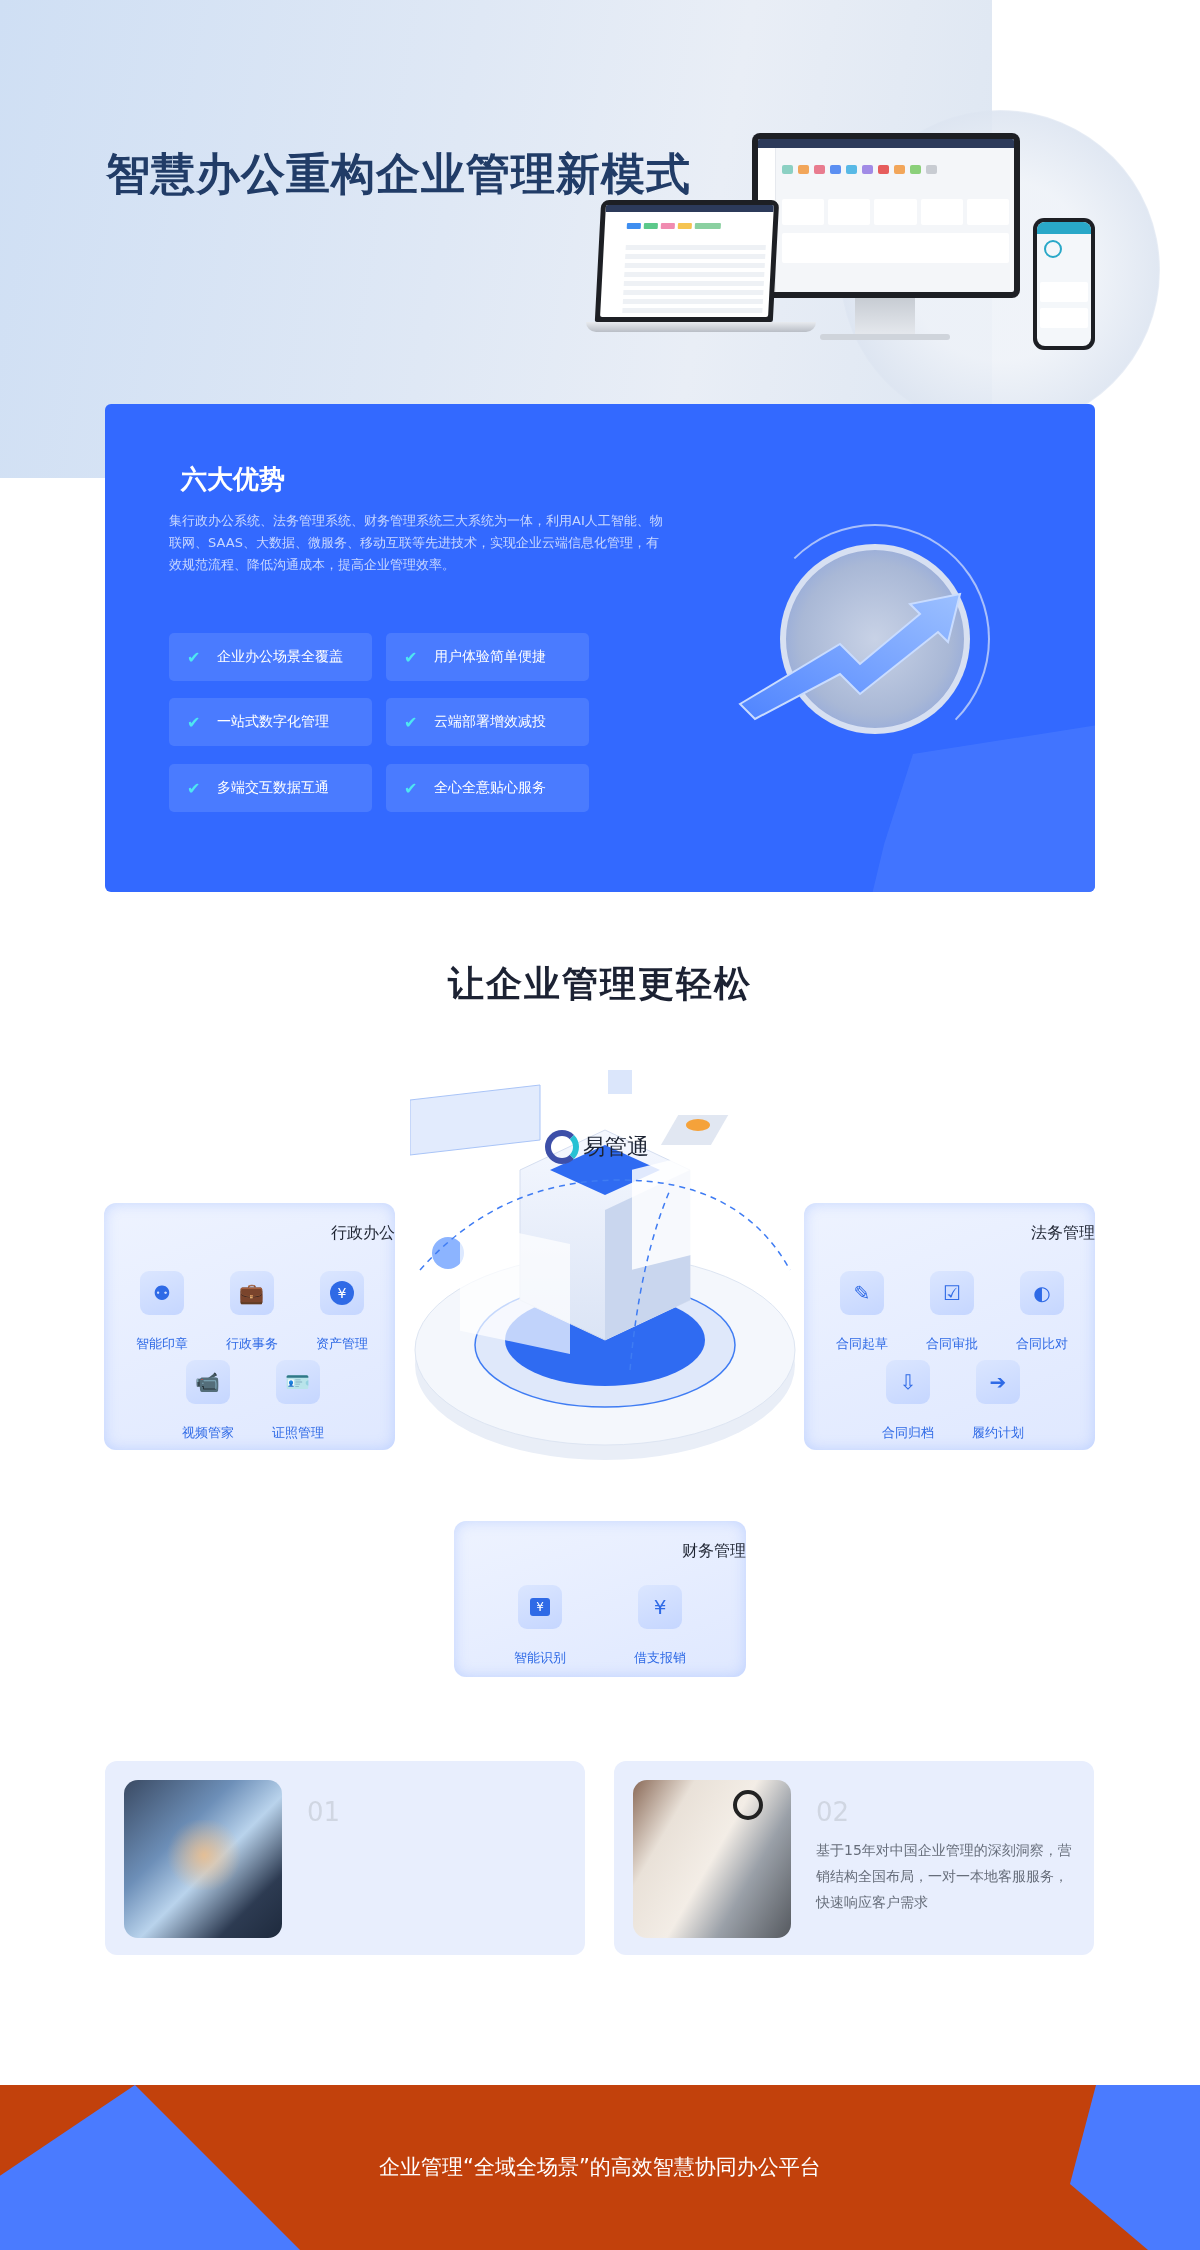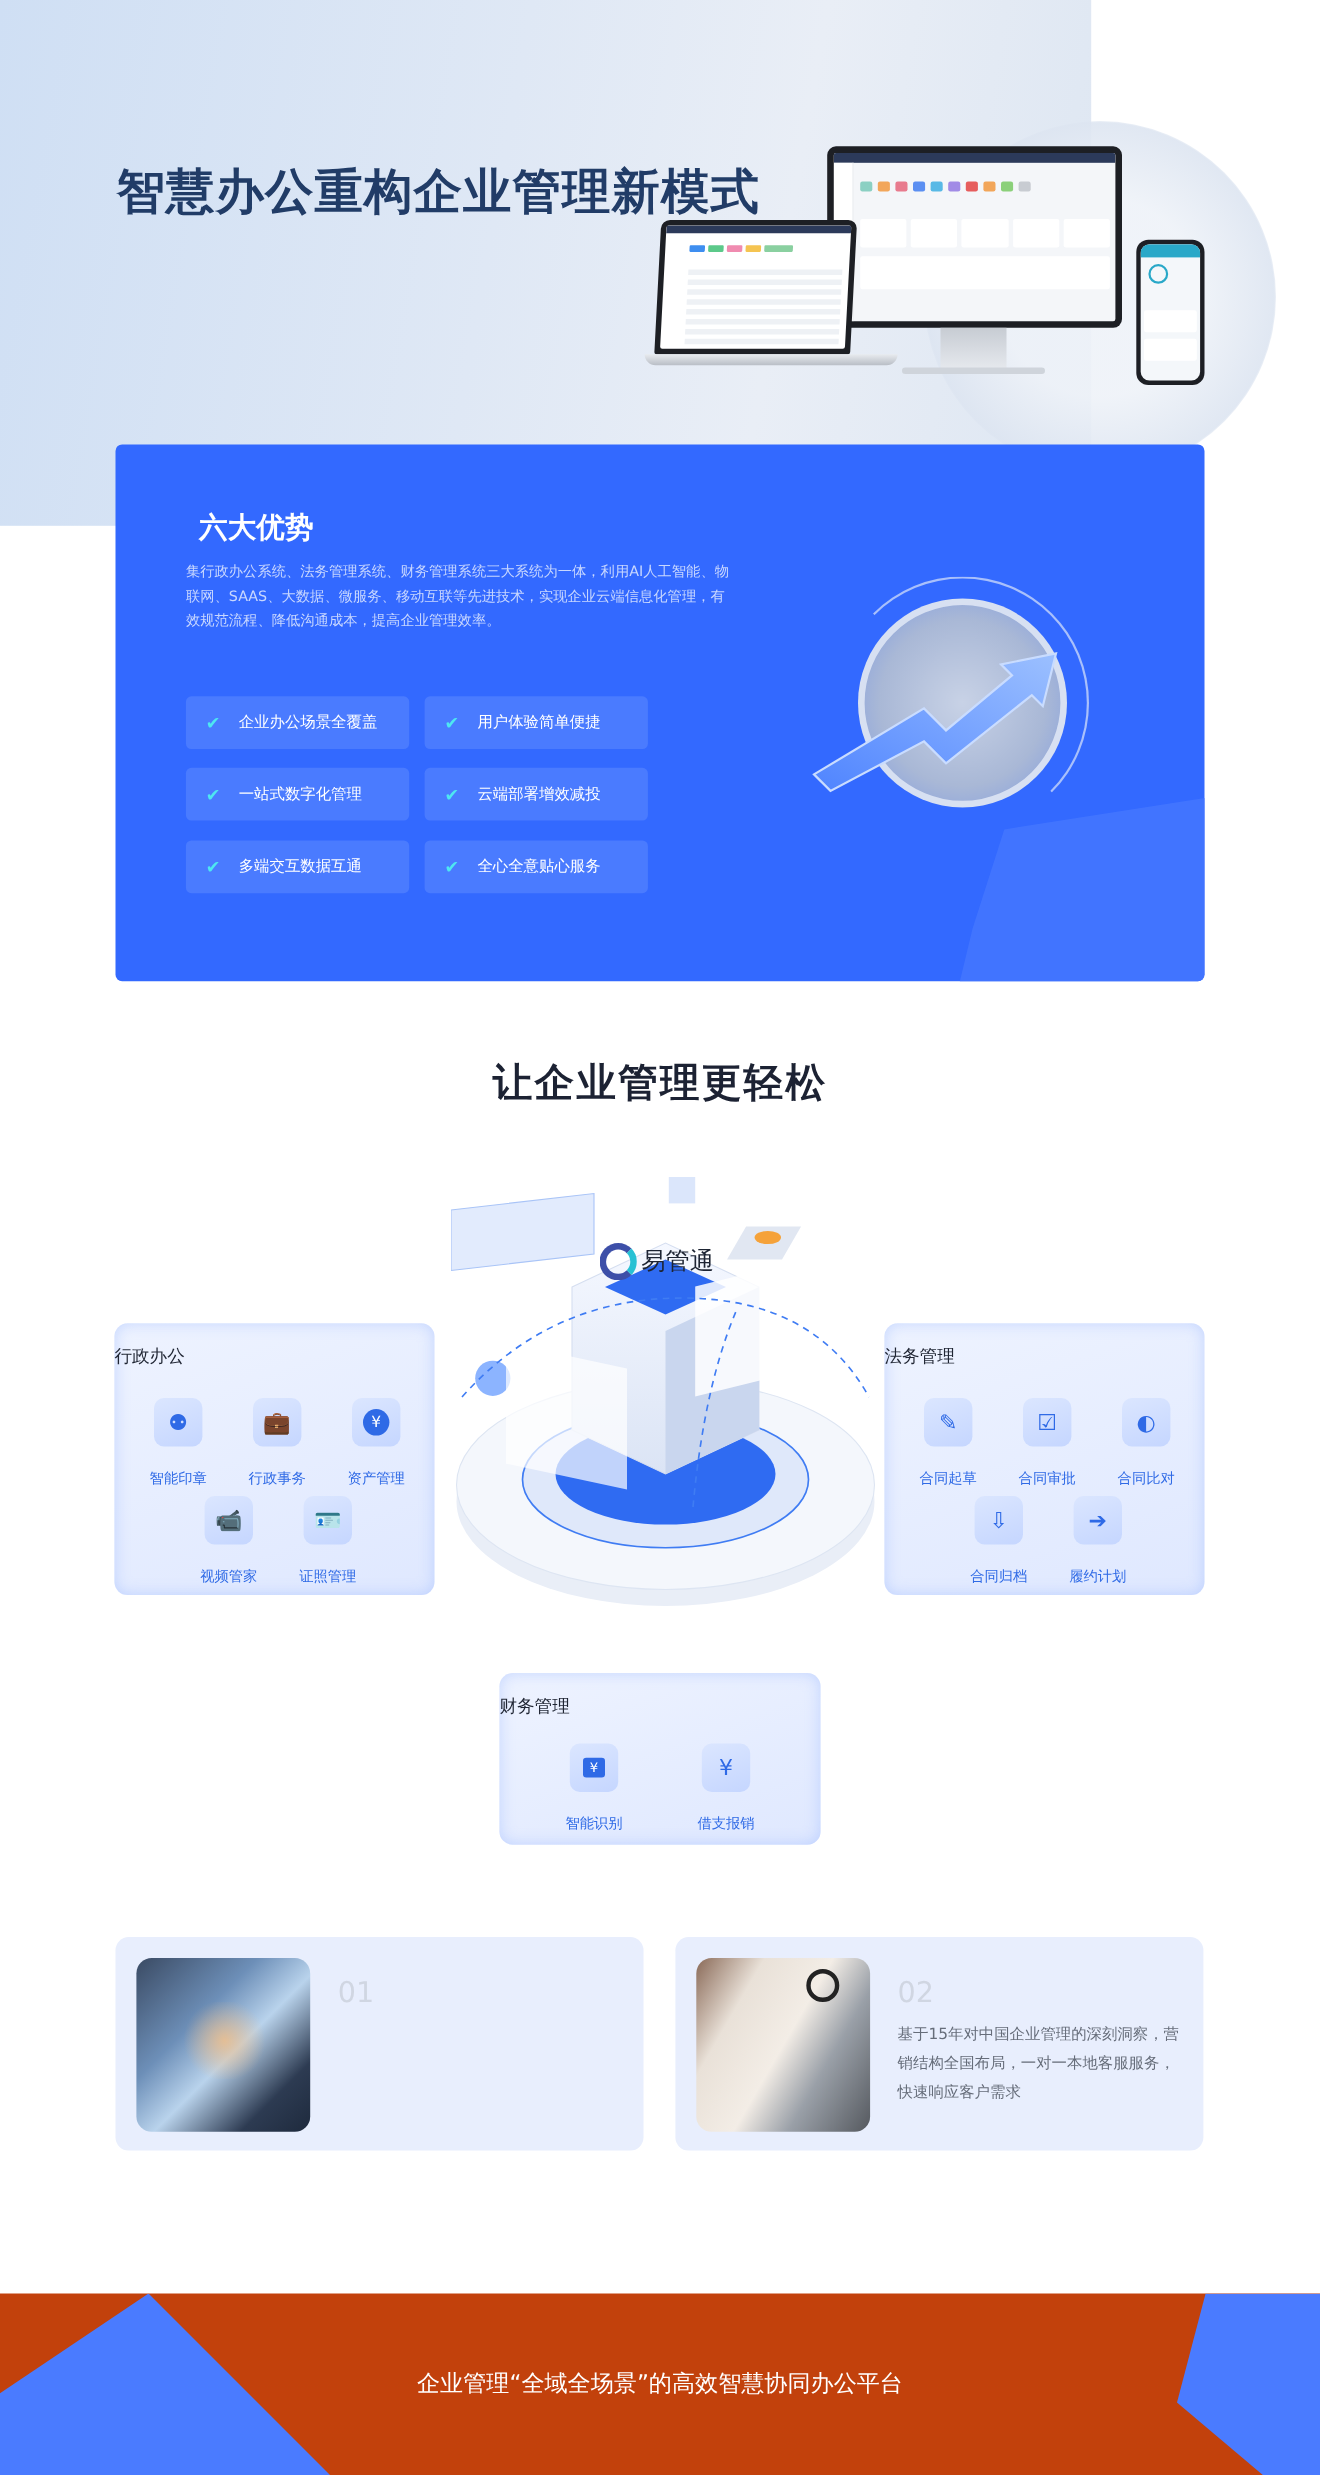--- a/index.html
+++ b/index.html
@@ -38,21 +38,21 @@
 .pill{position:absolute;width:203px;height:48px;background:#4a7bff;border-radius:5px;display:flex;align-items:center;padding-left:18px}
 .pill .chk{color:#4ee7f1;font-size:16px;font-weight:bold;width:30px}
 .pill .txt{color:#fff;font-size:14px}
 .emblem{position:absolute;left:720px;top:540px;width:300px;height:230px}
 .emblem .ring1{position:absolute;left:60px;top:10px;width:190px;height:190px;border-radius:50%;border:6px solid rgba(230,236,248,.8);background:radial-gradient(circle,#c8d2e6 0%,#a9b8d6 60%,#7f9be0 100%)}
 .emblem .ring2{position:absolute;left:40px;top:-10px;width:230px;height:230px;border-radius:50%;border:2px solid rgba(220,230,250,.7);border-left-color:transparent;border-bottom-color:transparent}
 .emblem .arrow{position:absolute;left:0;top:40px;width:300px;height:150px}
 .sec-title{position:absolute;left:0;width:1200px;top:960px;text-align:center;font-size:36px;font-weight:bold;color:#1c2233;letter-spacing:2px}
 .core{position:absolute;left:410px;top:1060px;width:390px;height:420px}
 .mod{position:absolute;background:linear-gradient(160deg,#eef3ff,#dfe8ff);border-radius:12px;box-shadow:inset 0 0 14px rgba(120,160,255,.35)}
-.mod .mt{position:absolute;left:0;right:0;top:20px;text-align:left;font-size:16px;color:#1f2533}
+.mod .mt{position:absolute;left:0;right:0;top:20px;text-align:right;font-size:16px;color:#1f2533}
 .it{position:absolute;width:90px;text-align:center}
 .it .ib{width:44px;height:44px;margin:0 auto;border-radius:9px;background:linear-gradient(160deg,#dbe6ff,#c5d6ff);display:flex;align-items:center;justify-content:center;color:#2f6ae6;font-size:20px}
 .it .il{margin-top:20px;font-size:13px;color:#2f6ae6}
 .feat{position:absolute;top:1761px;width:480px;height:194px;background:#e8eefd;border-radius:12px}
 .feat .ph{position:absolute;left:19px;top:19px;width:158px;height:158px;border-radius:14px;overflow:hidden}
 .feat .num{position:absolute;left:202px;top:36px;font-size:26px;color:#d0d6e2}
 .feat .fd{position:absolute;left:202px;top:76px;width:258px;font-size:14px;line-height:26px;color:#666d7a}
 .foot{position:absolute;left:0;top:2085px;width:1200px;height:165px;background:#c2410c;overflow:hidden}
 .foot .s1{position:absolute;left:0;top:0;width:300px;height:165px;background:#4a7bff;clip-path:polygon(0 55%,45% 0,100% 100%,0 100%)}
 .foot .s2{position:absolute;right:0;top:0;width:130px;height:165px;background:#4a7bff;clip-path:polygon(20% 0,100% 0,100% 100%,60% 100%,0 60%)}

